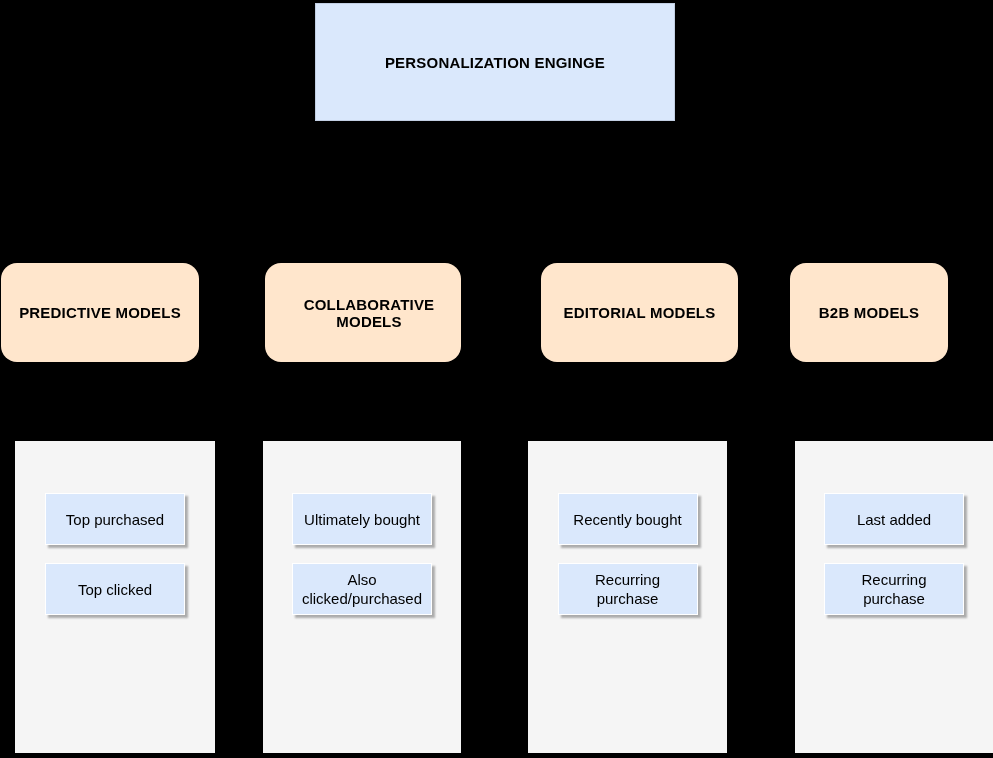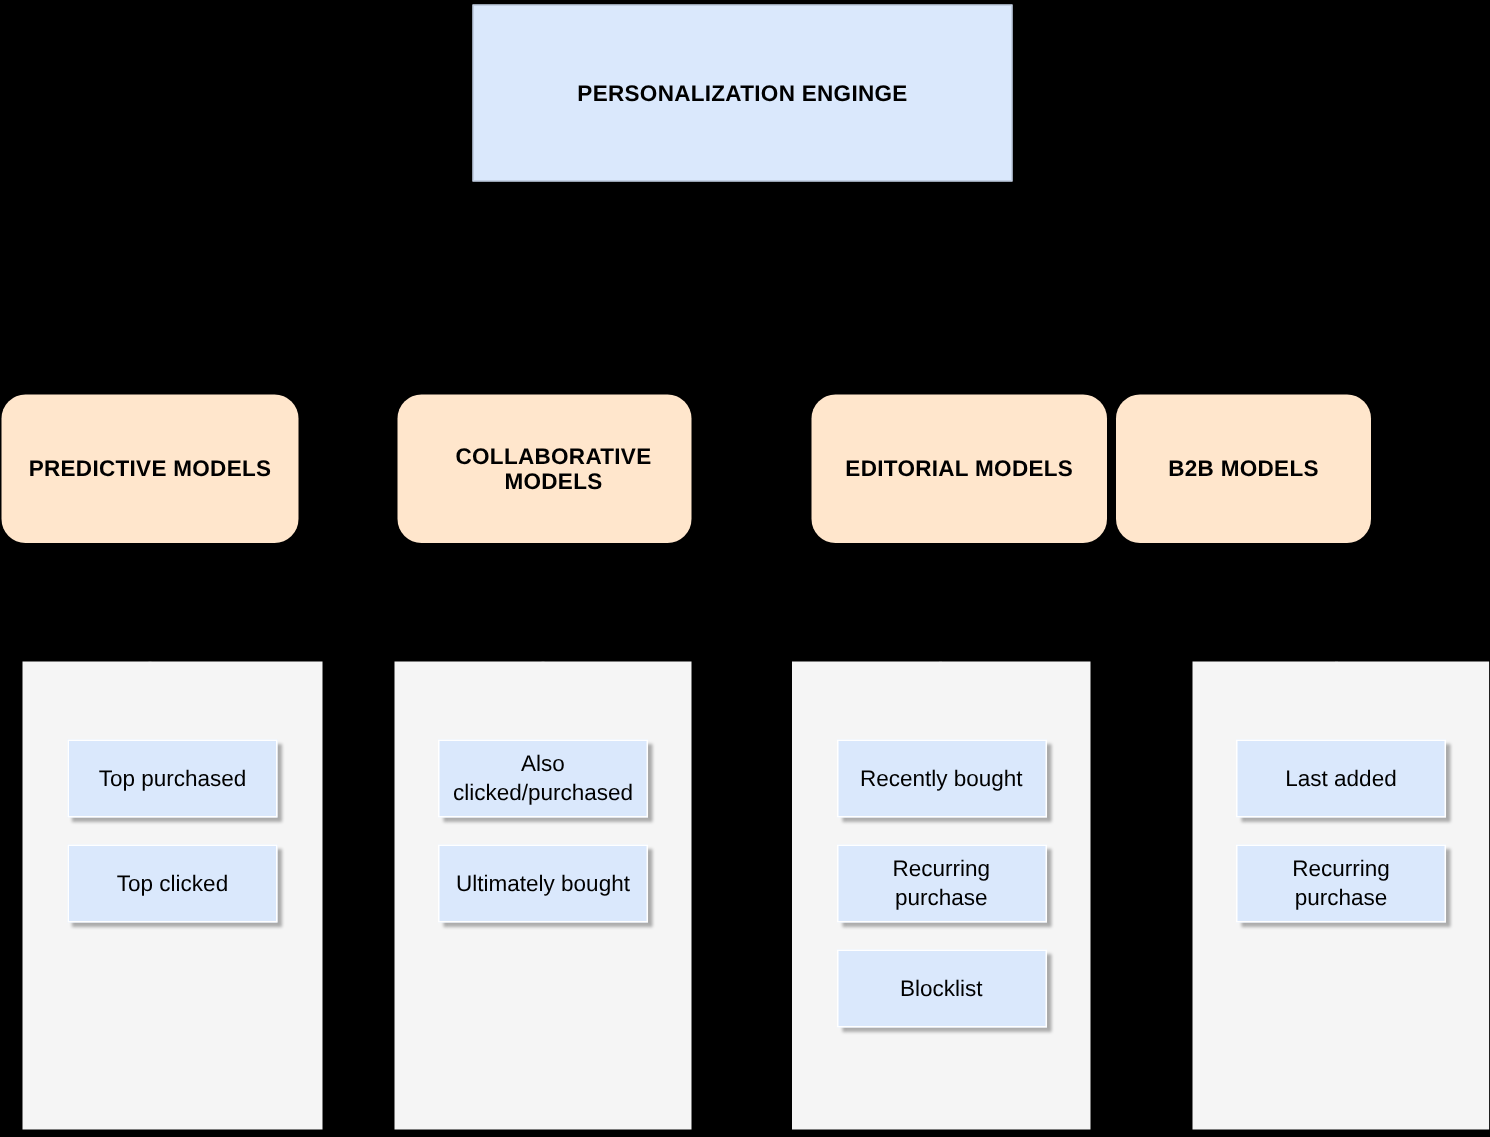--- a/index.html
+++ b/index.html
@@ -37,21 +37,21 @@
   }
   .cat-node {
     top: 263px;
     height: 99px;
     background: #ffe6cc;
     border-radius: 16px;
   }
   .cat-1 { left: 1px;   width: 198px; }
   .cat-2 { left: 265px; width: 196px; padding-left: 12px; }
   .cat-3 { left: 541px; width: 197px; }
-  .cat-4 { left: 744px; width: 170px; }
+  .cat-4 { left: 790px; width: 158px; }
 
   .tray {
     position: absolute;
     top: 441px;
     height: 312px;
     background: #f5f5f5;
     box-sizing: border-box;
     display: flex;
     flex-direction: column;
     align-items: center;
@@ -148,28 +148,27 @@
     <span class="shaft"></span>
     <span class="head"></span>
   </div>
 
   <div class="tray tray-1">
     <div class="item">Top purchased</div>
     <div class="item">Top clicked</div>
   </div>
 
   <div class="tray tray-2">
+    <div class="item">Ultimately bought</div>
     <div class="item">Also clicked/purchased</div>
-    <div class="item">Ultimately bought</div>
   </div>
 
   <div class="tray tray-3">
     <div class="item">Recently bought</div>
     <div class="item">Recurring purchase</div>
-    <div class="item">Blocklist</div>
   </div>
 
   <div class="tray tray-4">
     <div class="item">Last added</div>
     <div class="item">Recurring purchase</div>
   </div>
 
 </div>
 
 </body></html>

